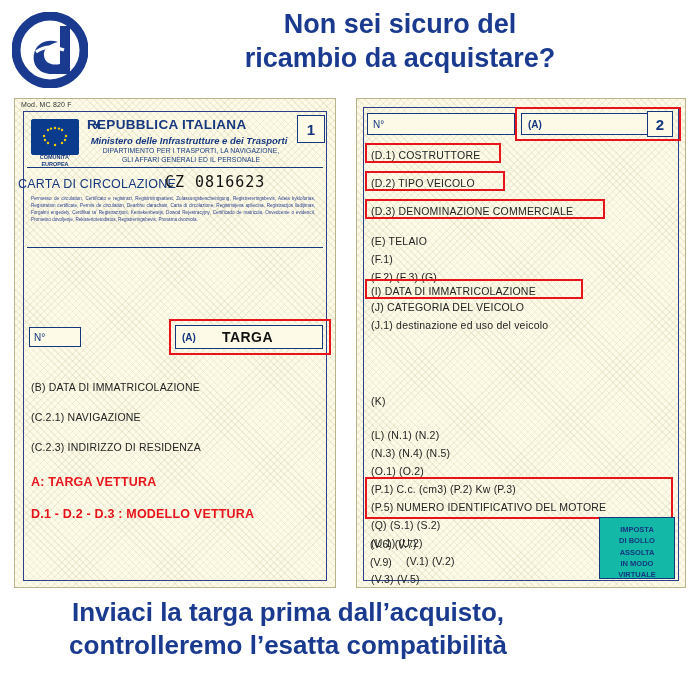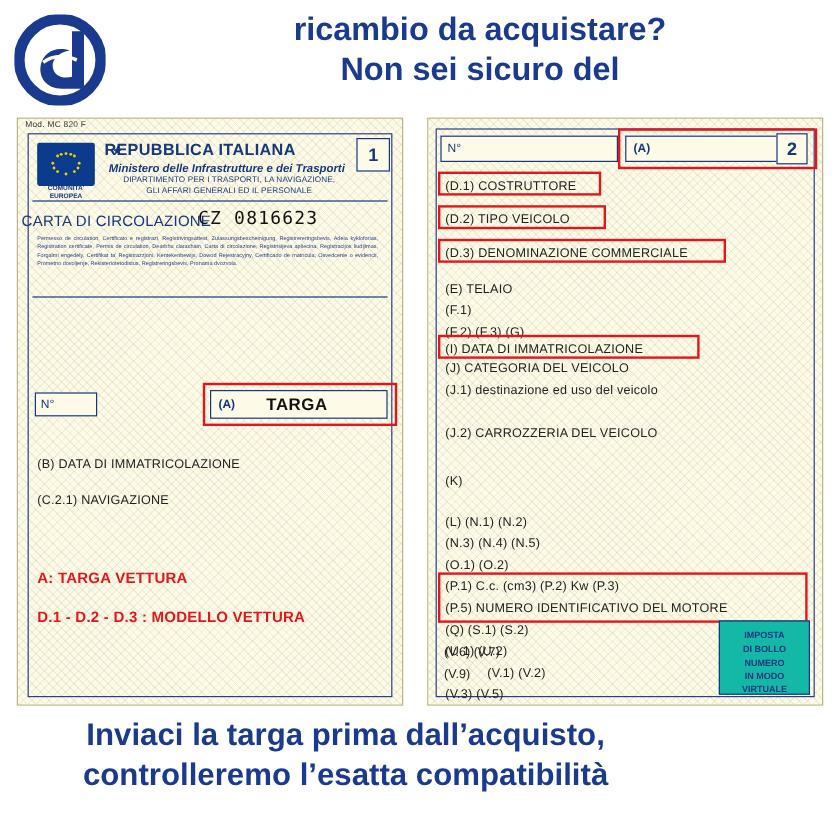--- a/index.html
+++ b/index.html
@@ -187,22 +187,22 @@
 
 <div class="header">
   <div class="logo">
     <svg width="76" height="76" viewBox="0 0 76 76">
       <circle cx="38" cy="38" r="34" fill="none" stroke="#1a3a8f" stroke-width="9"></circle>
       <path d="M 58 14 L 58 62 L 40 62 C 26 62 20 52 22 42 C 24 32 34 26 46 30 C 36 32 31 38 32 44 C 33 51 40 54 48 52 L 48 14 Z" fill="#1a3a8f"></path>
       <path d="M 24 40 C 32 34 42 34 52 38" stroke="#ffffff" stroke-width="3" fill="none"></path>
     </svg>
   </div>
   <div class="headline">
+    <div>Non sei sicuro del</div>
     <div>ricambio da acquistare?</div>
-    <div>Non sei sicuro del</div>
   </div>
 </div>
 
 <div class="card card-left">
   <div class="guilloche"></div>
   <div class="modtop">Mod. MC 820 F</div>
 
   <div class="inner-frame"></div>
 
   <div class="eu-flag">
@@ -248,20 +248,21 @@
 
   <div class="nbox">N°</div>
   <div class="targa-strip">
     <span class="targa-a">(A)</span>
     <span class="targa-label">TARGA</span>
   </div>
   <div class="redbox" style="left:154px;top:220px;width:162px;height:36px;"></div>
 
   <div class="fld" style="left:16px;top:282px;">(B)   DATA DI IMMATRICOLAZIONE</div>
   <div class="fld" style="left:16px;top:312px;">(C.2.1)   NAVIGAZIONE</div>
+  <div class="fld" style="left:16px;top:342px;">(C.2.3)   INDIRIZZO DI RESIDENZA</div>
 
   <div class="legend" style="left:16px;top:376px;">A: TARGA VETTURA</div>
   <div class="legend" style="left:16px;top:408px;">D.1 - D.2 - D.3 : MODELLO VETTURA</div>
   <div class="legend" style="left:16px;top:488px;">P.1 : CILINDRATA</div>
 
 </div>
 
 <div class="card card-right">
   <div class="guilloche"></div>
   <div class="inner-frame-r"></div>
@@ -282,39 +283,38 @@
 
   <div class="fld" style="left:14px;top:136px;">(E)  TELAIO</div>
   <div class="fld" style="left:14px;top:154px;">(F.1)</div>
   <div class="fld" style="left:14px;top:172px;">(F.2)                      (F.3)                               (G)</div>
 
   <div class="fld" style="left:14px;top:186px;">(I)  DATA DI IMMATRICOLAZIONE</div>
   <div class="redbox" style="left:8px;top:180px;width:218px;height:20px;"></div>
 
   <div class="fld" style="left:14px;top:202px;">(J)  CATEGORIA DEL VEICOLO</div>
   <div class="fld" style="left:14px;top:220px;">(J.1)  destinazione ed uso del veicolo</div>
-  <div class="fld" style="left:14px;top:256px;">(J.2)  CARROZZERIA DEL VEICOLO</div>
   <div class="fld" style="left:14px;top:296px;">(K)</div>
   <div class="fld" style="left:14px;top:330px;">(L)                   (N.1)                         (N.2)</div>
   <div class="fld" style="left:14px;top:348px;">(N.3)                 (N.4)                         (N.5)</div>
   <div class="fld" style="left:14px;top:366px;">(O.1)                 (O.2)</div>
 
   <div class="fld" style="left:14px;top:384px;">(P.1)  C.c. (cm3)     (P.2) Kw          (P.3)</div>
   <div class="fld" style="left:14px;top:402px;">(P.5)  NUMERO IDENTIFICATIVO DEL MOTORE</div>
   <div class="redbox" style="left:8px;top:378px;width:308px;height:42px;"></div>
 
   <div class="fld" style="left:14px;top:420px;">(Q)                   (S.1)                         (S.2)</div>
   <div class="fld" style="left:14px;top:438px;">(U.1)                 (U.2)</div>
   <div class="fld" style="left:14px;top:456px;padding-left:35px;">(V.1)                 (V.2)</div>
   <div class="fld" style="left:14px;top:474px;">(V.3)                 (V.5)</div>
 
   <div class="stamp">
     <span>IMPOSTA</span><br>
     <span>DI BOLLO</span><br>
-    <span>NUMERO</span><br>
+    <span>ASSOLTA</span><br>
     <span>IN MODO</span><br>
     <span>VIRTUALE</span>
   </div>
 </div>
 
 <div style="position:absolute;left:370px;top:538px;font-size:10.5px;color:#222;">(V.6)                 (V.7)</div>
 <div style="position:absolute;left:370px;top:556px;font-size:10.5px;color:#222;">(V.9)</div>
 
 <div class="footer">
   <div>Inviaci la targa prima dall’acquisto,</div>

